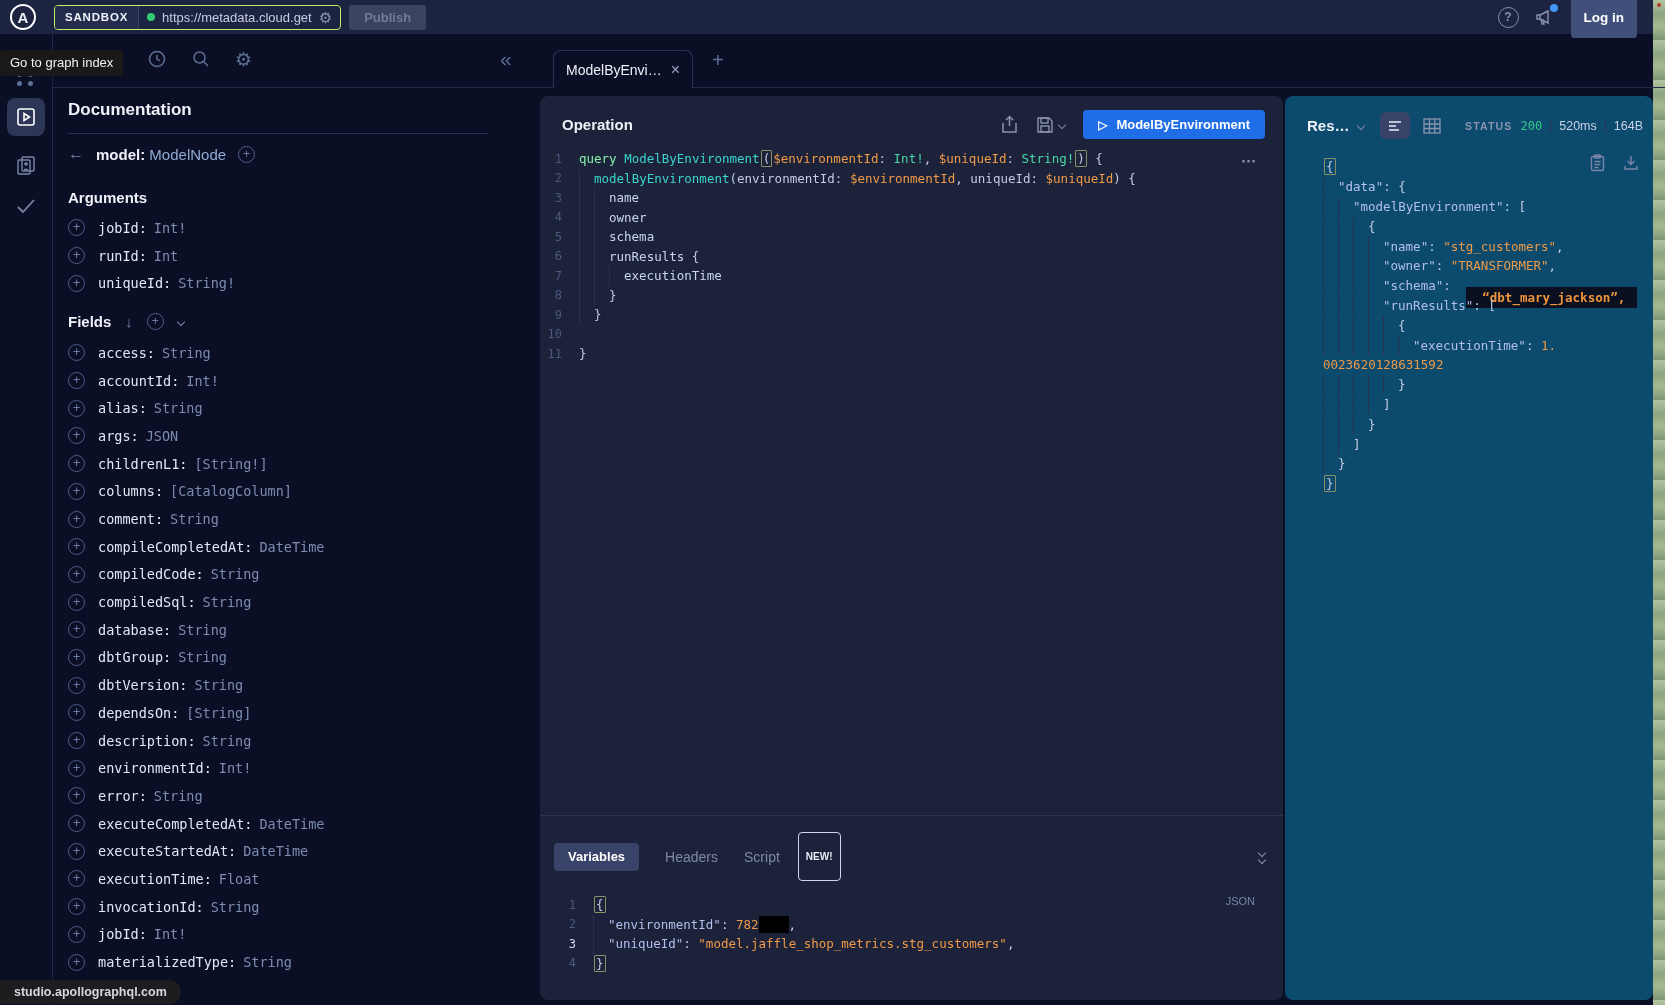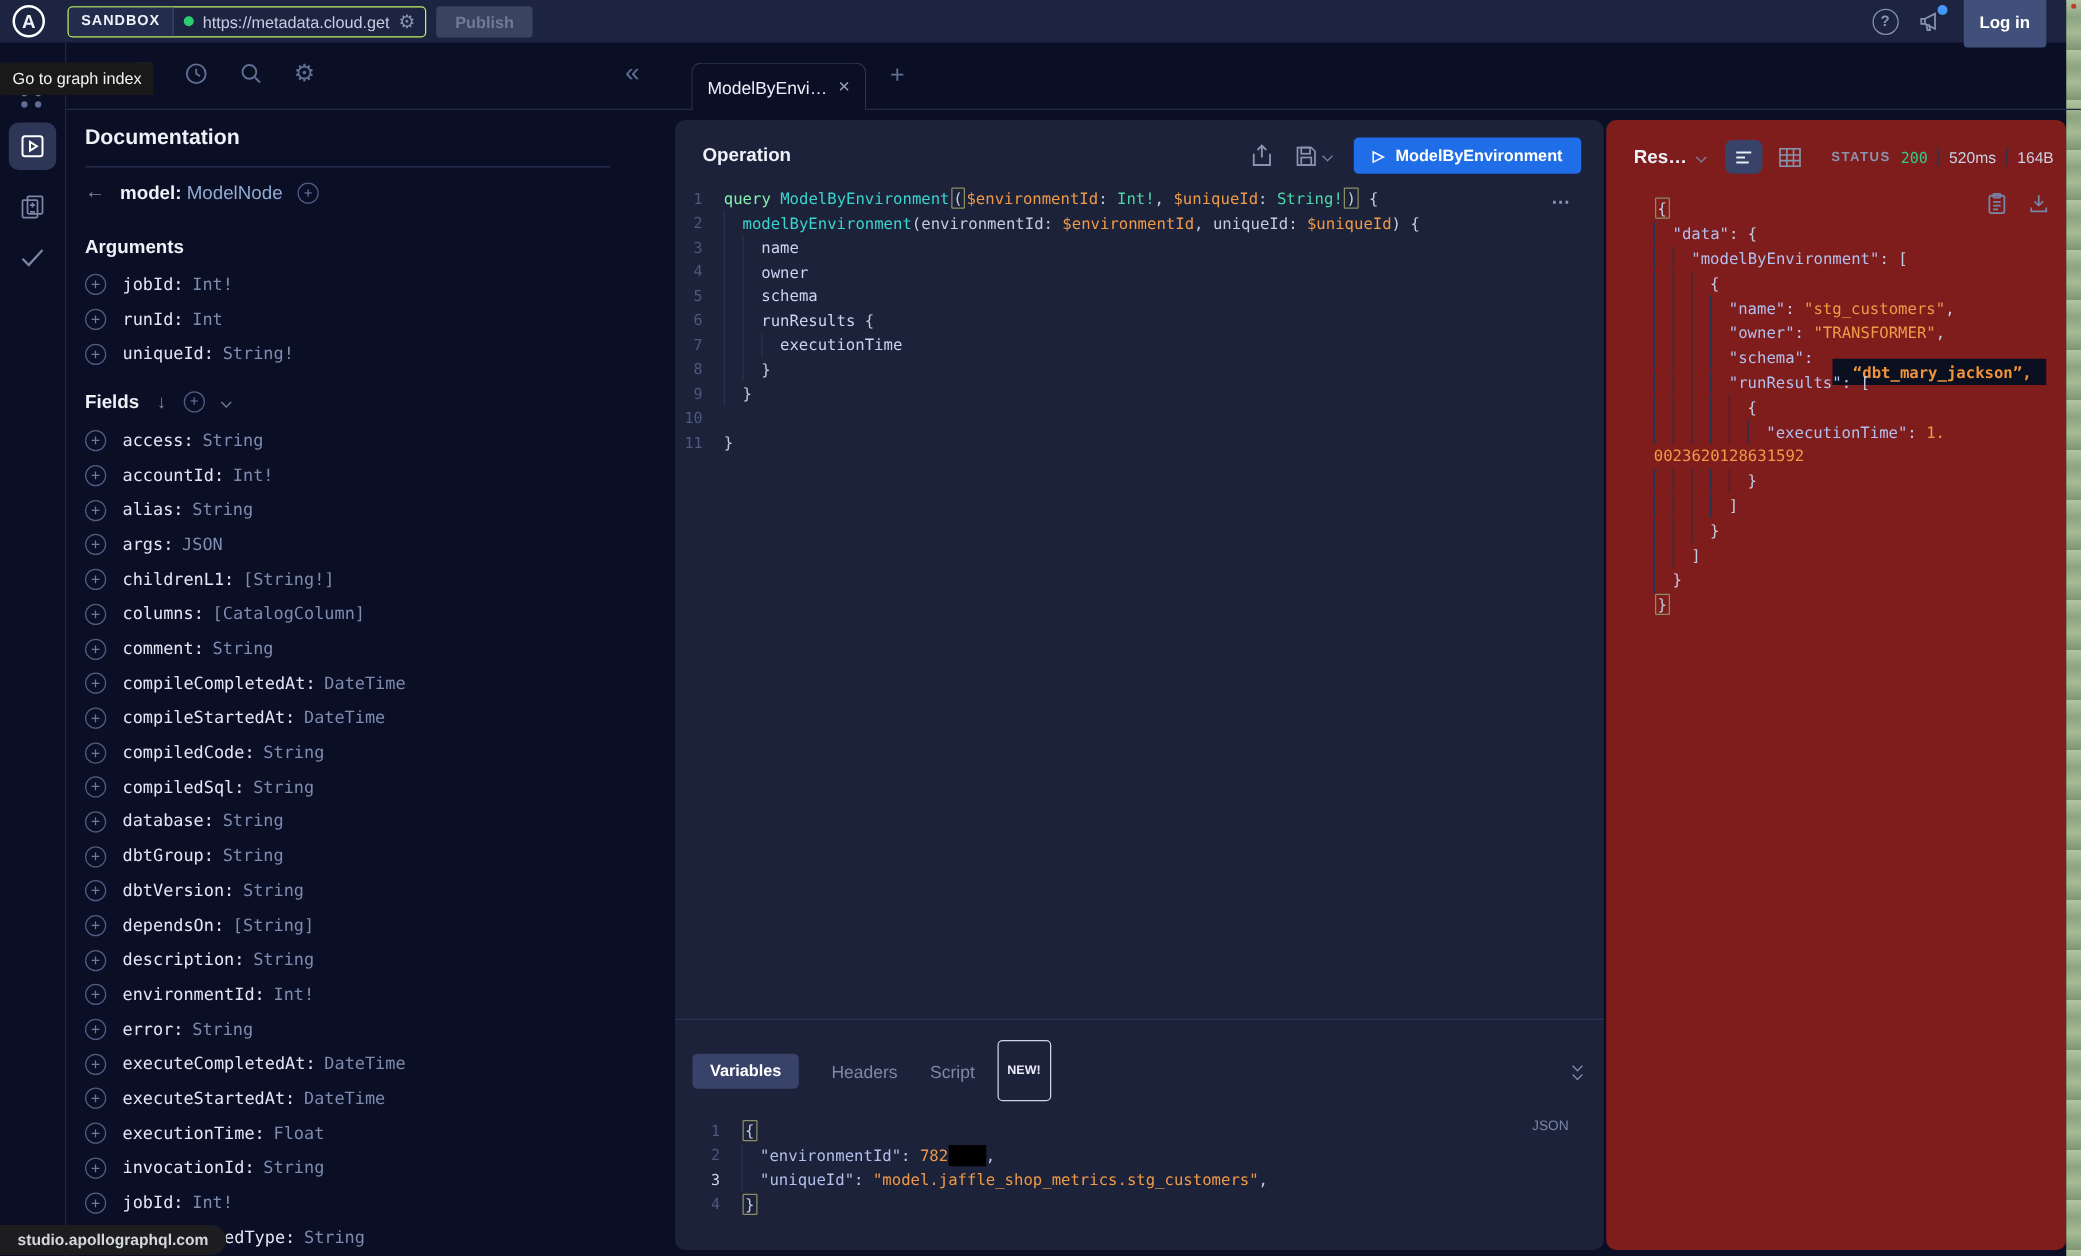--- a/index.html
+++ b/index.html
@@ -100,21 +100,21 @@
   .vars-tabs{display:flex;align-items:center;gap:26px;}
   .vars-chip{height:28px;padding:0 14px;background:#39436a;border-radius:4px;display:flex;align-items:center;
              font-size:13px;font-weight:bold;color:#fff;}
   .vars-tab{font-size:14px;color:#7d88a6;}
   .new-badge{border:1px solid #cdd5ea;border-radius:4px;padding:18px 7px;font-size:10px;font-weight:bold;
              color:#e8edf8;margin-left:-8px;}
   .dbl-chev{margin-left:auto;display:flex;flex-direction:column;gap:1px;color:#8a93ad;align-items:center;}
   .vars-editor{position:relative;margin-top:14px;}
   .json-label{position:absolute;right:10px;top:0;color:#7a86a8;font-size:11px;}
   
-  .resp-panel{position:absolute;left:1285px;top:96px;width:368px;height:904px;background:#7f1d1d;border-radius:8px;}
+  .resp-panel{position:absolute;left:1285px;top:96px;width:368px;height:904px;background:#0c4a6e;border-radius:8px;}
   .resp-header{display:flex;align-items:center;padding:16px 10px 6px 22px;}
   .resp-title{font-size:15px;font-weight:bold;}
   .resp-header .chev{margin-left:8px;}
   .view-box{margin-left:16px;width:30px;height:27px;background:#39436a;border-radius:6px;color:#e8edf8;
             display:flex;align-items:center;justify-content:center;}
   .table-icon{margin-left:13px;color:#8a93ad;display:flex;}
   .resp-meta{margin-left:auto;display:flex;align-items:center;gap:8px;}
   .status-label{font-size:10.5px;letter-spacing:1.2px;color:#8a93ad;font-weight:bold;}
   .status-code{font-family:"DejaVu Sans Mono",monospace;font-size:12px;color:#35c888;}
   .meta-sep{width:1px;height:15px;background:#2a3355;}
@@ -270,24 +270,20 @@
         <span class="plus-circle"></span>
         <span><span class="doc-name">columns</span><span class="doc-colon">:</span><span class="doc-type">[CatalogColumn]</span></span>
       </div>
         <div class="doc-row">
         <span class="plus-circle"></span>
         <span><span class="doc-name">comment</span><span class="doc-colon">:</span><span class="doc-type">String</span></span>
       </div>
         <div class="doc-row">
         <span class="plus-circle"></span>
         <span><span class="doc-name">compileCompletedAt</span><span class="doc-colon">:</span><span class="doc-type">DateTime</span></span>
-      </div>
-        <div class="doc-row">
-        <span class="plus-circle"></span>
-        <span><span class="doc-name">compileStartedAt</span><span class="doc-colon">:</span><span class="doc-type">DateTime</span></span>
       </div>
         <div class="doc-row">
         <span class="plus-circle"></span>
         <span><span class="doc-name">compiledCode</span><span class="doc-colon">:</span><span class="doc-type">String</span></span>
       </div>
         <div class="doc-row">
         <span class="plus-circle"></span>
         <span><span class="doc-name">compiledSql</span><span class="doc-colon">:</span><span class="doc-type">String</span></span>
       </div>
         <div class="doc-row">

